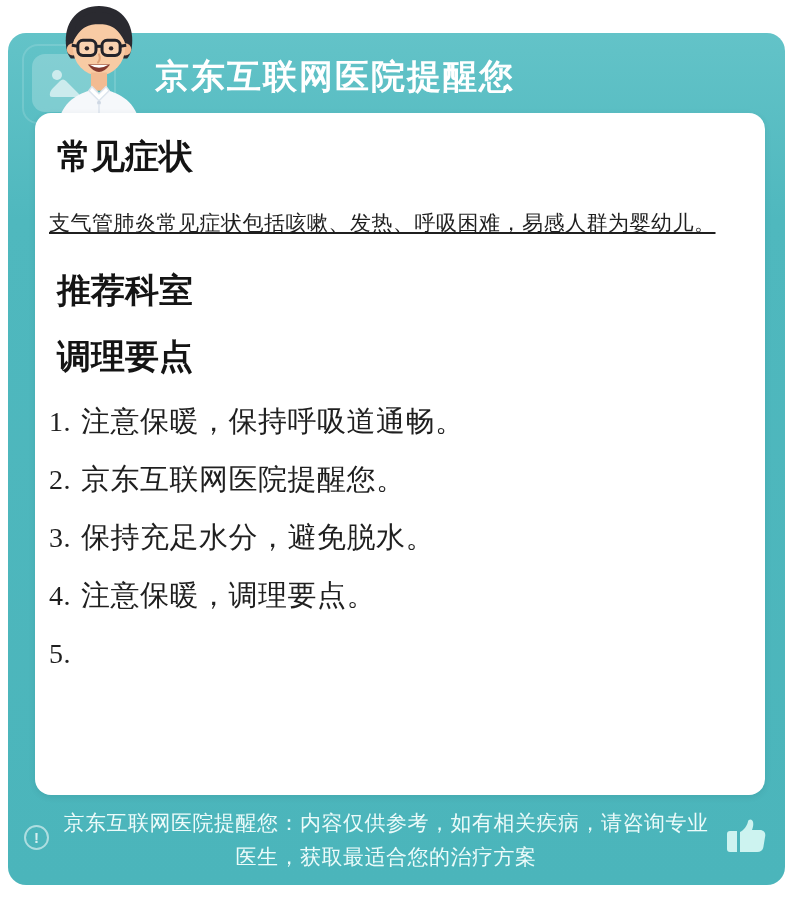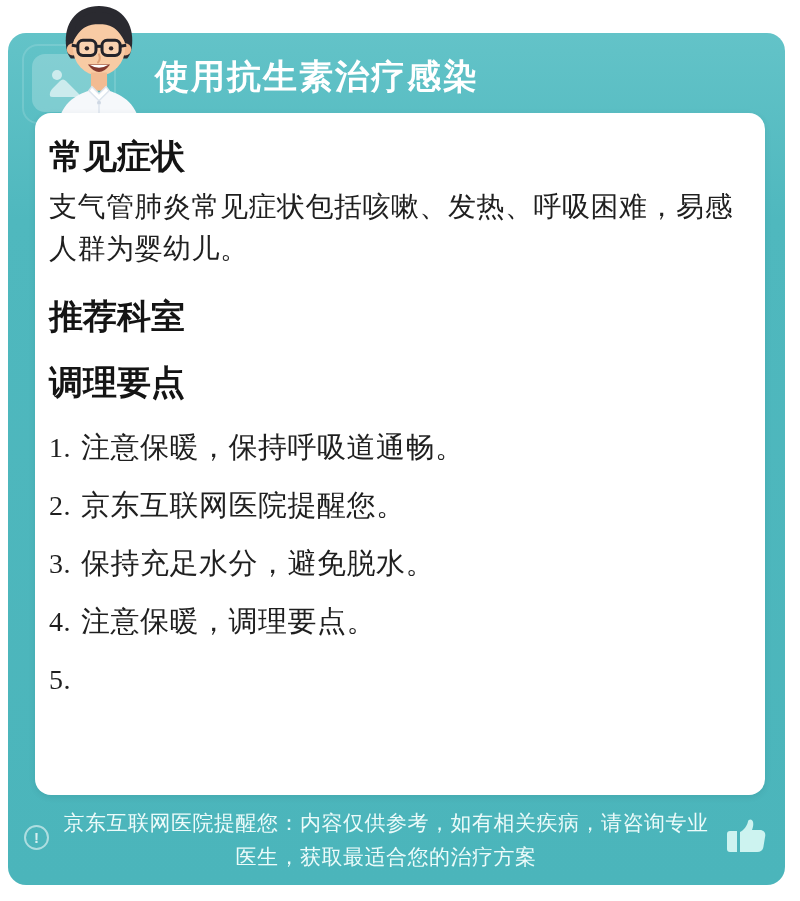--- a/index.html
+++ b/index.html
@@ -46,27 +46,27 @@
     letter-spacing:2px;z-index:2;white-space:nowrap;
   }
   .card{
     position:absolute;left:27px;top:80px;width:730px;height:682px;
     background:var(--card_bg);border-radius:16px;z-index:4;
     padding:23px 30px 0 14px;
     box-shadow:0 2px 6px rgba(0,60,64,0.10);
   }
   .card h2{
     font-size:34px;font-weight:bold;color:var(--heading_color);
-    line-height:40px;margin:0 0 0 0;
+    line-height:40px;margin:0 0 0 8px;
   }
   .card h2.h-dept{margin-top:26px;}
   .card h2.h-care{margin-top:26px;}
   .card p{
-    font-size:28px;color:var(--body_color);line-height:42px;
-    margin-top:10px;letter-spacing:0.5px;
+    font-size:21px;color:var(--body_color);line-height:42px;
+    margin-top:26px;letter-spacing:0.5px;text-decoration:underline;
   }
   ol.care{
     list-style:none;margin-top:28px;
   }
   ol.care li{
     display:flex;align-items:baseline;
     font-size:29px;color:var(--body_color);line-height:35px;
     margin-bottom:23px;letter-spacing:0.5px;
   }
   ol.care .num{
@@ -125,21 +125,21 @@
       <path d="M39 62 Q50 77 61 62 Z" fill="#83392e"></path>
       <path d="M41 62.5 Q50 68 59 62.5 Z" fill="#ffffff"></path>
       <rect x="42" y="70" width="16" height="18" fill="#f2bb92"></rect>
       <path d="M8 130 C10 100 28 92 40 88 L50 98 L60 88 C72 92 90 100 92 130 Z" fill="#f6f8fb"></path>
       <path d="M40 88 L50 98 L60 88 L57 84 L50 91 L43 84 Z" fill="#ffffff" stroke="#dde4ed" stroke-width="1.5"></path>
       <circle cx="50" cy="100" r="2" fill="#cfd8e4"></circle>
       <line x1="50" y1="102" x2="50" y2="130" stroke="#e3e9f1" stroke-width="2"></line>
     </svg>
   </div>
 
-  <h1 class="title">使用抗生素治疗感染</h1>
+  <h1 class="title">京东互联网医院提醒您</h1>
 
   <div class="card">
     <h2 class="h-symptoms">常见症状</h2>
     <p>支气管肺炎常见症状包括咳嗽、发热、呼吸困难，易感人群为婴幼儿。</p>
 
     <h2 class="h-dept">推荐科室</h2>
 
     <h2 class="h-care">调理要点</h2>
     <ol class="care">
       <li>

